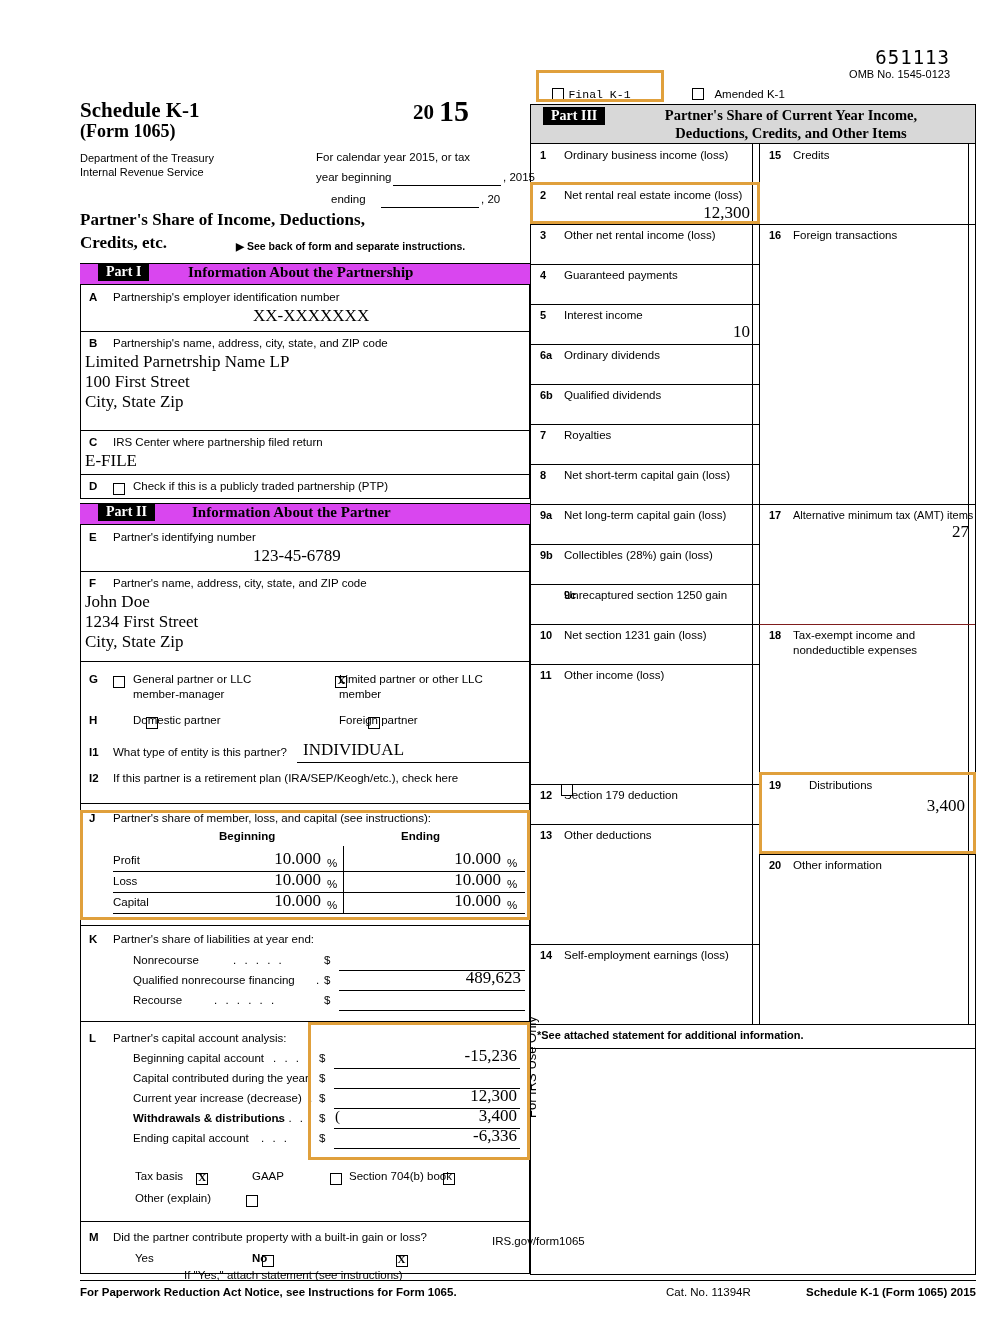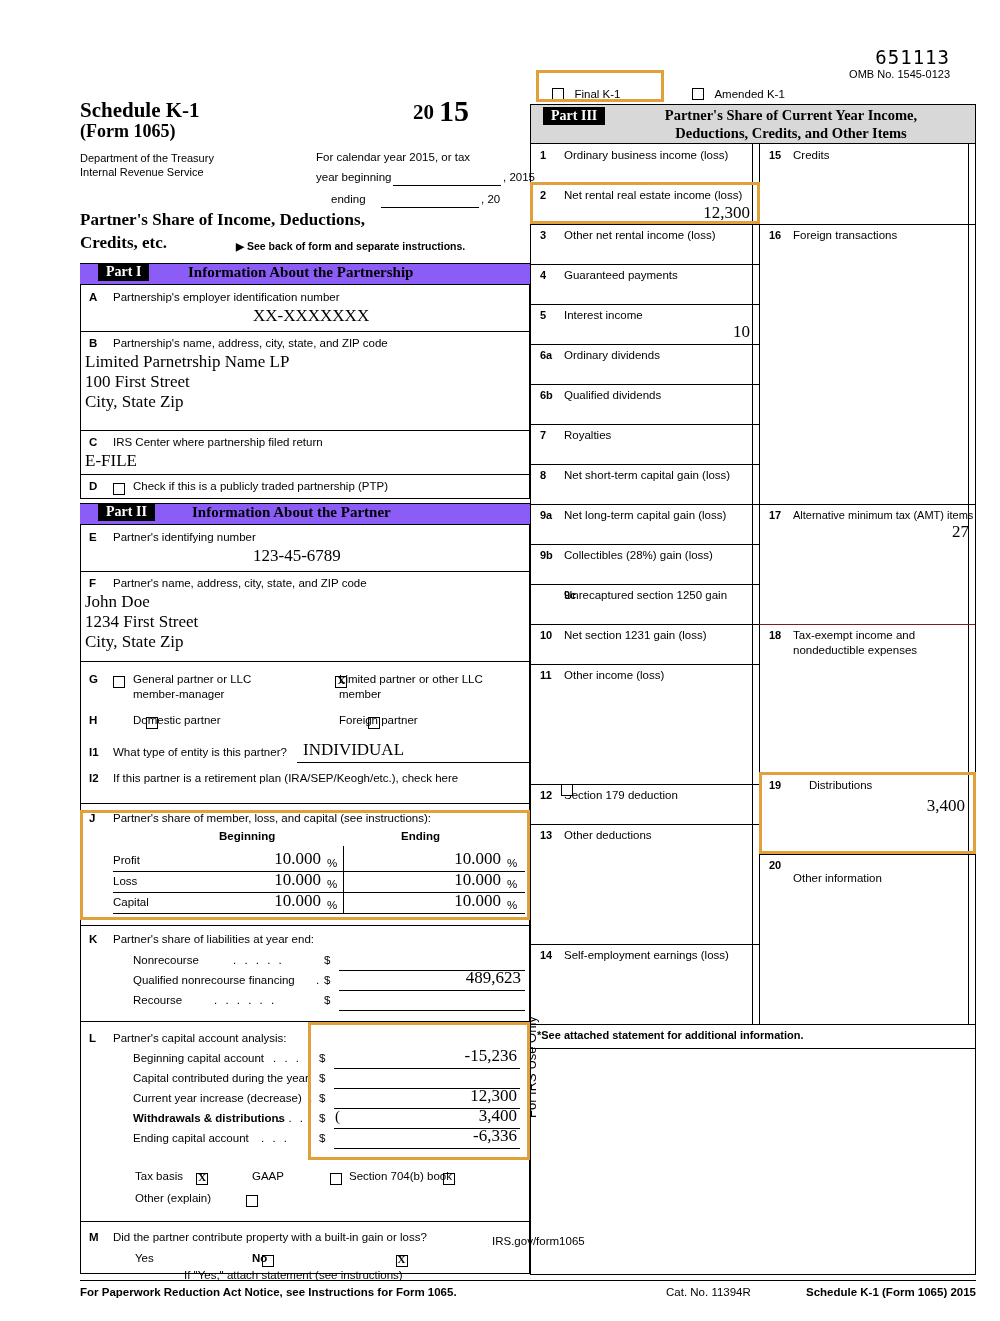--- a/index.html
+++ b/index.html
@@ -55,21 +55,21 @@
     left: 1px;
     top: -3px;
     font-size: 11px;
     font-family: "Liberation Serif", serif;
     font-weight: bold;
     line-height: 13px;
   }
   
   .lbl { font-size: 11.5px; }
   .barhdr {
-    background: #8b5cf6;
+    background: #d946ef;
     border-top: 1px solid #000;
     border-bottom: 1px solid #000;
     height: 20px;
   }
   .partbox {
     background: #000;
     color: #fff;
     font-weight: bold;
     font-size: 14px;
     padding: 1px 8px;
@@ -92,21 +92,21 @@
 <body>
 
 <div class="page">
  <div class="sheet">
 
   <div class="abs" style="left:836px; top:28px; width:90px; text-align:right; font-family:'DejaVu Sans Mono', monospace; font-size:19px; letter-spacing:1px;">651113</div>
   <div class="abs" style="left:790px; top:50px; width:136px; text-align:right; font-size:11px;">OMB No. 1545-0123</div>
 
   <div class="abs" style="left:528px; top:66px;">
     <span class="cb"></span>
-    <span class="lbl" style="margin-left:6px;">Final K-1</span>
+    <span class="lbl" style="margin-left:0;font-family:Liberation Mono, monospace;">Final K-1</span>
   </div>
   <div class="abs" style="left:668px; top:66px;">
     <span class="cb"></span>
     <span class="lbl" style="margin-left:6px;">Amended K-1</span>
   </div>
 
   <div class="abs b serif" style="left:56px; top:80px; font-size:21px;">Schedule K-1</div>
   <div class="abs b serif" style="left:56px; top:103px; font-size:18px;">(Form 1065)</div>
 
   <div class="abs b serif" style="left:389px; top:82px; font-size:21px;">20</div>
@@ -280,21 +280,21 @@
     </div>
 
     <div class="abs" style="left:0; top:630px; width:216px; height:80px; border-bottom:1px solid #000;">
       <span class="abs rcell-num" style="left:10px; top:5px;">19</span>
       <span class="abs rcell-txt" style="left:50px; top:5px;">Distributions</span>
       <span class="abs val-serif rt" style="left:20px; top:22px; width:186px; font-size:17px;">3,400</span>
     </div>
 
     <div class="abs" style="left:0; top:710px; width:216px; height:170px;">
       <span class="abs rcell-num" style="left:10px; top:5px;">20</span>
-      <span class="abs rcell-txt" style="left:34px; top:18px;">Other information</span>
+      <span class="abs rcell-txt" style="left:34px; top:5px;">Other information</span>
     </div>
   </div>
 
   <div class="abs barhdr" style="left:56px; top:245px; width:450px;">
     <div class="abs partbox" style="left:18px; top:-1px;">Part I</div>
     <div class="abs b serif" style="left:108px; top:0px; font-size:15px;">Information About the Partnership</div>
   </div>
 
   <div class="abs" style="left:56px; top:266px; width:450px; height:215px; border-left:1px solid #000; border-right:1px solid #000; border-bottom:1px solid #000; box-sizing:border-box;">
     

